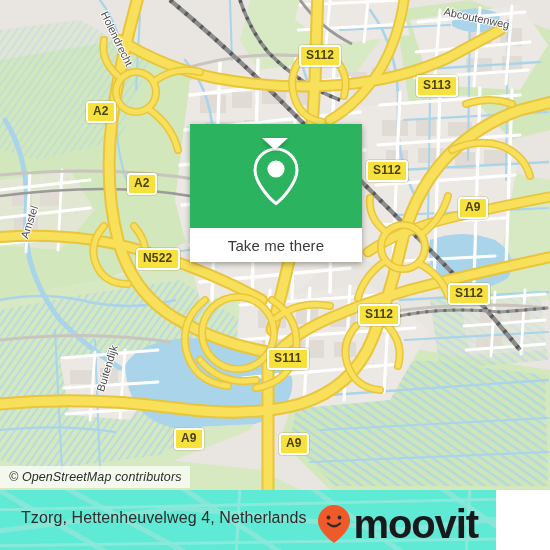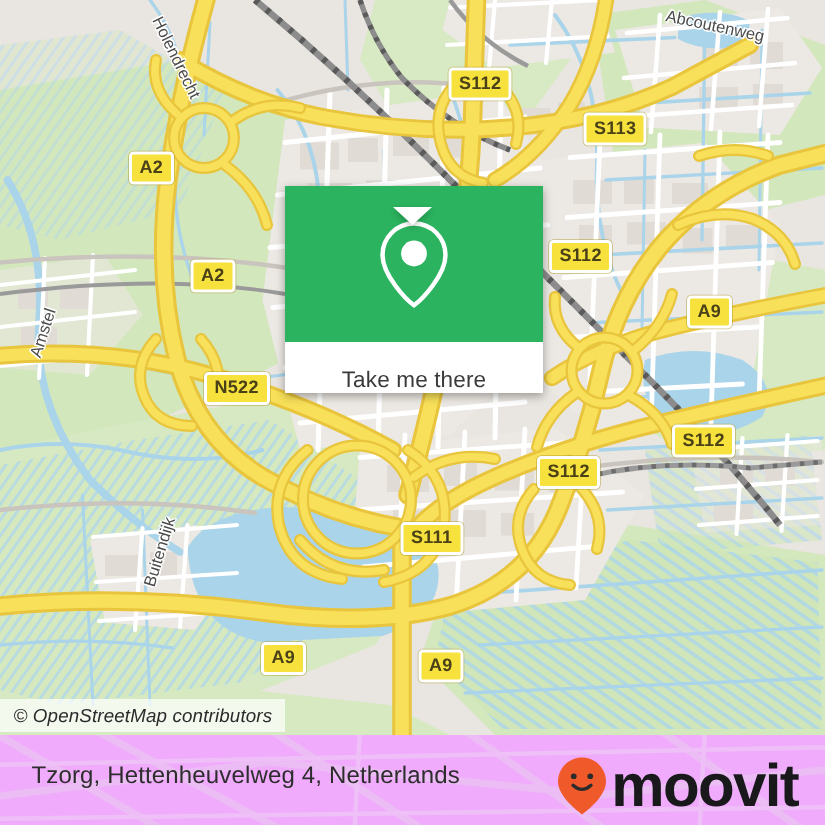--- a/index.html
+++ b/index.html
@@ -73,21 +73,21 @@
     height: 104px;
     background: #2bb35f;
     display: flex;
     align-items: center;
     justify-content: center;
   }
   #card-bottom {
     height: 34px;
     background: #ffffff;
     display: flex;
-    align-items: flex-end;
+    align-items: center;
     justify-content: center;
     position: relative;
   }
   #card-bottom-label {
     font-size: 15px;
     color: #3a3a3a;
     letter-spacing: .1px;
   }
   #card-tail {
     position: absolute;
@@ -113,23 +113,23 @@
     color: #2b2b2b;
     z-index: 30;
     letter-spacing: .1px;
     font-style: italic;
   }
 
   
   #footer {
     position: absolute;
     left: 0; top: 490px;
-    width: 550px;
+    width: 496px;
     height: 60px;
-    background: #f0abfc;
+    background: #5eead4;
     overflow: hidden;
   }
   #footer-watermark {
     position: absolute;
     left: 0; top: 0;
     width: 550px; height: 60px;
     opacity: .30;
   }
   #footer-title {
     position: absolute;
@@ -388,21 +388,21 @@
         <path d="M356,326 Q340,344 348,366 Q356,388 380,390"></path>
         <path d="M388,326 Q404,344 398,366"></path>
         <path d="M104,226 Q88,244 96,264 Q104,284 128,284"></path>
         <path d="M134,226 Q150,244 144,266"></path>
         <path d="M452,150 Q478,138 502,146 Q524,155 530,176"></path>
         <path d="M466,104 Q490,96 512,104"></path>
       </g>
     </svg>
 
     <div class="shield" style="left:299px;top:45px">S112</div>
-    <div class="shield" style="left:389px;top:75px">S113</div>
+    <div class="shield" style="left:416px;top:75px">S113</div>
     <div class="shield" style="left:86px;top:101px">A2</div>
     <div class="shield" style="left:366px;top:160px">S112</div>
     <div class="shield" style="left:458px;top:197px">A9</div>
     <div class="shield" style="left:127px;top:173px">A2</div>
     <div class="shield" style="left:136px;top:248px">N522</div>
     <div class="shield" style="left:448px;top:283px">S112</div>
     <div class="shield" style="left:358px;top:304px">S112</div>
     <div class="shield" style="left:267px;top:348px">S111</div>
     <div class="shield" style="left:174px;top:428px">A9</div>
     <div class="shield" style="left:279px;top:433px">A9</div>

